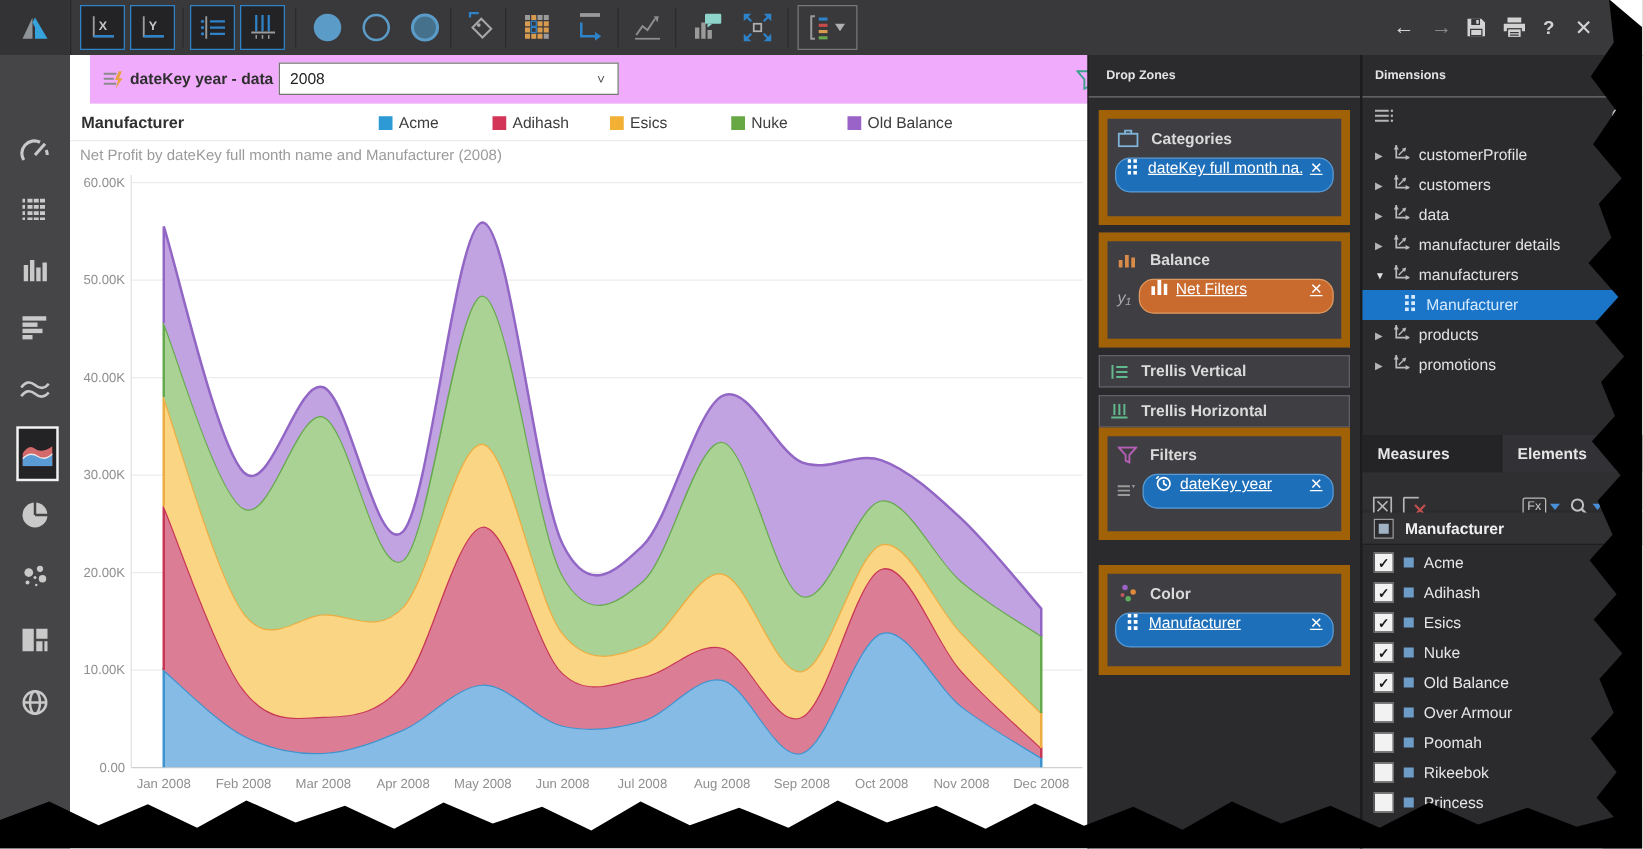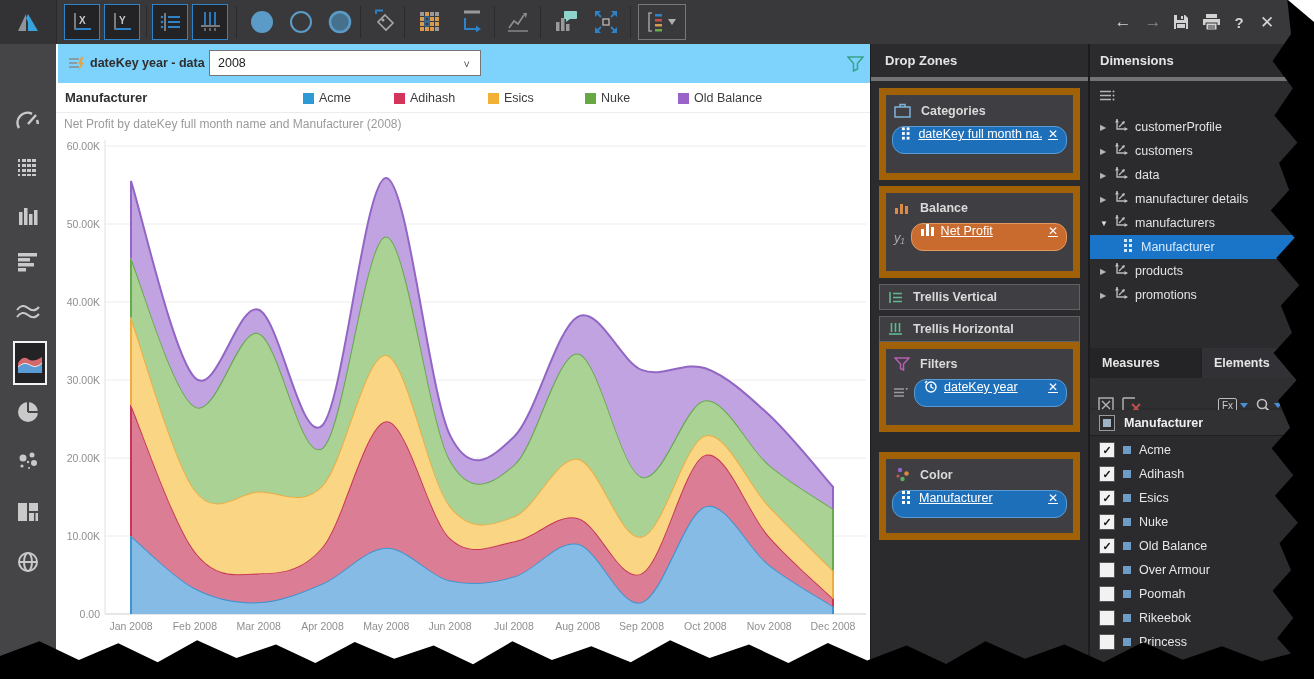--- a/index.html
+++ b/index.html
@@ -12,33 +12,33 @@
   .tbtn.boxed{background:#232325;border:1px solid #2e82c8;}
   .tsep{position:absolute;top:6px;width:1px;height:32px;background:#2b2b2d;}
   .win-ic{position:absolute;top:0;height:44px;width:30px;display:flex;align-items:center;justify-content:center;color:#d2d2d2;font-size:17px;cursor:pointer;}
   .win-ic.dim{color:#85858a;}
   
   .sidebar{position:absolute;left:0;top:44px;width:56px;height:635px;background:#454548;}
   .side-ic{position:absolute;left:0;width:56px;height:44px;display:flex;align-items:center;justify-content:center;cursor:pointer;}
   .side-sel{position:absolute;left:13px;width:30px;height:40px;background:#232325;border:2px solid #f2f2f2;display:flex;align-items:center;justify-content:center;cursor:pointer;}
   
   .main{position:absolute;left:56px;top:44px;width:814px;height:635px;background:#ffffff;}
-  .filterbar{position:absolute;left:2px;top:0;width:814px;height:39px;background:#7dd3fc;border-bottom:1px solid #e4e4e4;}
+  .filterbar{position:absolute;left:16px;top:0;width:814px;height:39px;background:#f0abfc;border-bottom:1px solid #e4e4e4;}
   .filter-label{position:absolute;left:32px;top:12px;font-size:12.5px;font-weight:bold;color:#2e2e2e;}
   .year-select{position:absolute;left:151px;top:6px;width:272px;height:26px;background:#fff;border:1px solid #767676;box-sizing:border-box;font-size:12.5px;color:#1e1e1e;display:flex;align-items:center;padding-left:8px;cursor:pointer;}
   .year-chev{position:absolute;right:10px;top:7px;color:#555;font-size:11px;}
   .legendbar{position:absolute;left:0;top:39px;width:814px;height:29px;background:#fff;border-bottom:1px solid #ececec;}
   .legend-title{position:absolute;left:9px;top:7px;font-size:13px;font-weight:bold;color:#303030;}
   .leg-item{position:absolute;top:8px;display:flex;align-items:center;gap:5px;font-size:12.5px;color:#3c3c3c;cursor:pointer;}
   .leg-sw{width:11px;height:11px;display:inline-block;}
   .chart-title{position:absolute;left:8px;top:73px;font-size:12px;color:#9b9b9b;}
   #chart-svg{position:absolute;left:0;top:90px;}
   
   .dropzones{position:absolute;left:870px;top:44px;width:218px;height:635px;background:#2b2b2e;border-left:1px solid #1e1e20;box-sizing:border-box;}
-  .panel-head{height:33px;border-bottom:4px solid #737373;display:flex;align-items:center;padding-left:14px;font-size:13px;font-weight:bold;color:#e4e4e4;}
+  .panel-head{height:33px;border-bottom:1px solid #737373;display:flex;align-items:center;padding-left:14px;font-size:10px;font-weight:bold;color:#e4e4e4;}
   .zone-box{position:absolute;left:8px;width:201px;background:#3f3f43;border:7px solid #a16207;box-sizing:border-box;cursor:pointer;}
   .zone-title{display:flex;align-items:center;gap:10px;padding:8px 0 0 8px;font-size:12.5px;font-weight:bold;color:#dadada;}
   .zone-bar{position:absolute;left:8px;width:201px;height:26px;background:#3f3f43;border:1px solid #606066;box-sizing:border-box;display:flex;align-items:center;gap:10px;padding-left:8px;font-size:12.5px;font-weight:bold;color:#dadada;cursor:pointer;}
   .chip{height:28px;border-radius:12px;display:flex;padding:0 8px 0 9px;font-size:12.5px;color:#fff;box-sizing:border-box;cursor:pointer;text-decoration:underline;}
   .chip.blue{background:#1e6fba;border:1px solid #5a9bd5;}
   .chip.orange{background:#c96a2f;border:1px solid #e09a5f;}
   .chip .x{margin-left:auto;font-size:12px;color:#fff;padding-left:6px;cursor:pointer;}
   .chip .clabel{white-space:nowrap;overflow:hidden;margin-left:7px;}
   .yprefix{font-size:13px;color:#a8a8a8;font-style:italic;}
   
@@ -470,21 +470,21 @@
       <div style="display:flex;align-items:center;margin:8px 6px 0 8px;gap:6px">
         <span class="yprefix">y₁</span>
         <div class="chip orange" style="flex:1">
           <svg width="13" height="12" viewBox="0 0 13 12">
             <g fill="#fff">
                 <rect x="0" y="5" width="3" height="7"></rect>
                 <rect x="5" y="0" width="3" height="12"></rect>
                 <rect x="10" y="3" width="3" height="9"></rect>
               </g>
           </svg>
-          <span class="clabel">Net Profit</span>
+          <span class="clabel">Net Filters</span>
           <span class="x">✕</span>
         </div>
       </div>
     </div>
 
     <div class="zone-bar" style="top:240px">
       <svg width="15" height="13" viewBox="0 0 15 13">
         <path d="M2,1 V12" stroke="#62b98e" stroke-width="1.6"></path>
         <path d="M5,2.5 H14 M5,6.5 H14 M5,10.5 H14" stroke="#62b98e" stroke-width="1.6"></path>
       </svg>

